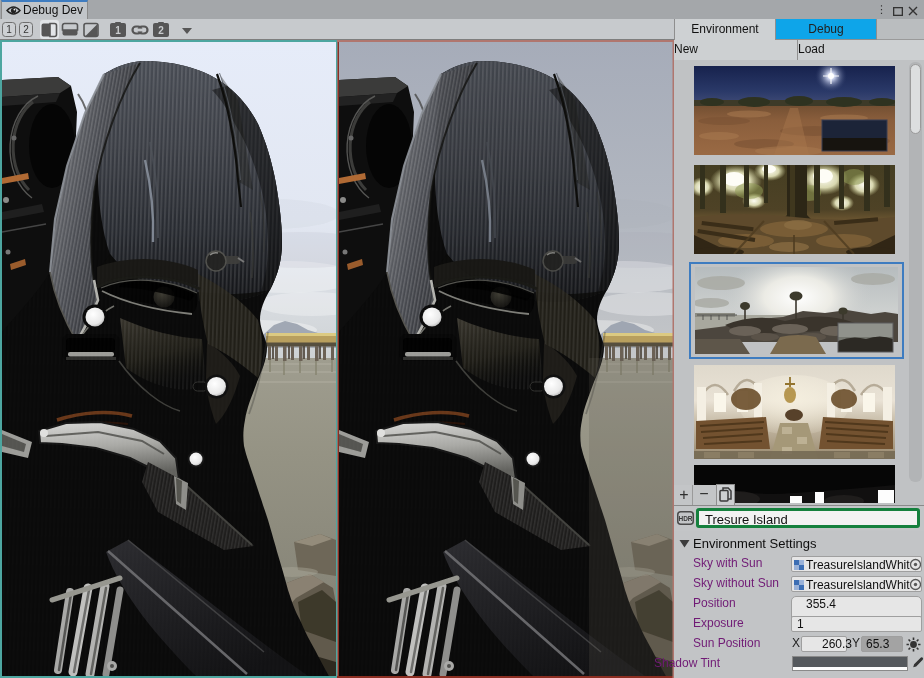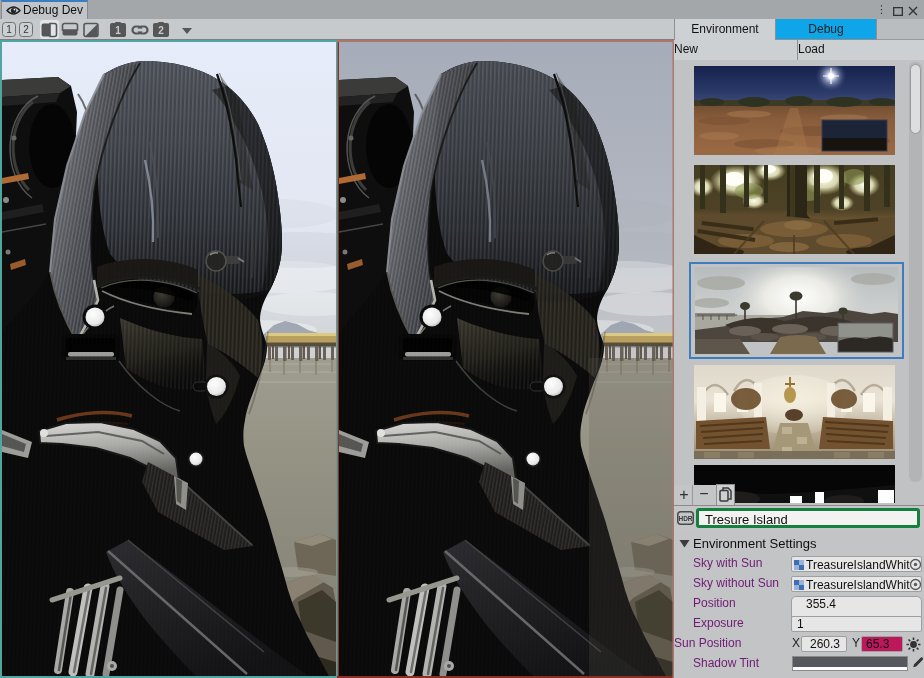--- a/index.html
+++ b/index.html
@@ -682,32 +682,32 @@
 <div class="a" style="left:14px;top:1px;font-size:12px;color:#101010;white-space:nowrap">TreasureIslandWhit</div>
 <svg class="a" style="left:117px;top:1px" width="13" height="13">
       <circle cx="6.5" cy="6.5" r="5" fill="none" stroke="#5a5a5a" stroke-width="1.3"></circle>
       <circle cx="6.5" cy="6.5" r="1.7" fill="#5a5a5a"></circle>
     </svg>
 </div>
 <div class="a lbl" style="left:693px;top:596px">Position</div>
 <div class="a" style="left:791px;top:596px;width:131px;height:32px;background:#e6e6e6;border:1px solid #9f9f9f;border-radius:5px;font-size:12px;color:#101010;line-height:14px;padding-left:14px">355.4</div>
 <div class="a lbl" style="left:693px;top:616px">Exposure</div>
 <div class="a" style="left:791px;top:616px;width:131px;height:16px;background:#e6e6e6;border:1px solid #9f9f9f;border-radius:2px;font-size:12px;color:#101010;line-height:14px;padding-left:5px">1</div>
-<div class="a lbl" style="left:674px;top:636px">Sun Position</div>
+<div class="a lbl" style="left:693px;top:636px">Sun Position</div>
 <div class="a" style="left:792px;top:636px;font-size:12px;color:#222">X</div>
-<div class="a" style="left:801px;top:636px;width:46px;height:16px;background:#e6e6e6;border:1px solid #9f9f9f;border-radius:2px;font-size:12px;color:#101010;line-height:14px;padding-left:8px">260.3</div>
+<div class="a" style="left:801px;top:636px;width:46px;height:16px;background:#e6e6e6;border:1px solid #9f9f9f;border-radius:2px;font-size:12px;color:#101010;line-height:14px;padding-left:20px">260.3</div>
 <div class="a" style="left:852px;top:636px;font-size:12px;color:#222">Y</div>
-<div class="a" style="left:861px;top:636px;width:42px;height:16px;background:#be185d;border:1px solid #9f9f9f;border-radius:2px;font-size:12px;color:#101010;line-height:14px;padding-left:4px">65.3</div>
+<div class="a" style="left:861px;top:636px;width:42px;height:16px;background:#a3a3a3;border:1px solid #9f9f9f;border-radius:2px;font-size:12px;color:#101010;line-height:14px;padding-left:4px">65.3</div>
 <svg class="a" style="left:906px;top:637px" width="15" height="15" viewBox="0 0 15 15">
  <circle cx="7.5" cy="7.5" r="3.4" fill="#333"></circle>
  <g stroke="#333" stroke-width="1.6">
       <path d="M7.5 0.5 v2.4 M7.5 12.1 v2.4 M0.5 7.5 h2.4 M12.1 7.5 h2.4 M2.55 2.55 l1.7 1.7 M10.75 10.75 l1.7 1.7 M12.45 2.55 l-1.7 1.7 M4.25 10.75 l-1.7 1.7"></path>
     </g>
 </svg>
 
-<div class="a lbl" style="left:693px;top:656px">Shadow Tint</div>
+<div class="a lbl" style="left:654px;top:656px">Shadow Tint</div>
 <div class="a" style="left:792px;top:656px;width:116px;height:15px;background:#fff;border:1px solid #8a8a8a">
  <div class="a" style="left:0;top:0;width:114px;height:10px;background:#55595d"></div>
  <div class="a" style="left:0;top:10px;width:114px;height:3px;background:#fdfdfd"></div>
 </div>
 <svg class="a" style="left:911px;top:656px" width="13" height="14" viewBox="0 0 13 14">
  <path d="M11.5 1.5 a1.8 1.8 0 0 1 0 2.6 L5.2 10.4 l-3 0.9 0.9 -3 L9.4 2 a1.8 1.8 0 0 1 2.1 -0.5 Z" fill="#333"></path>
 </svg>
 
 </body></html>

